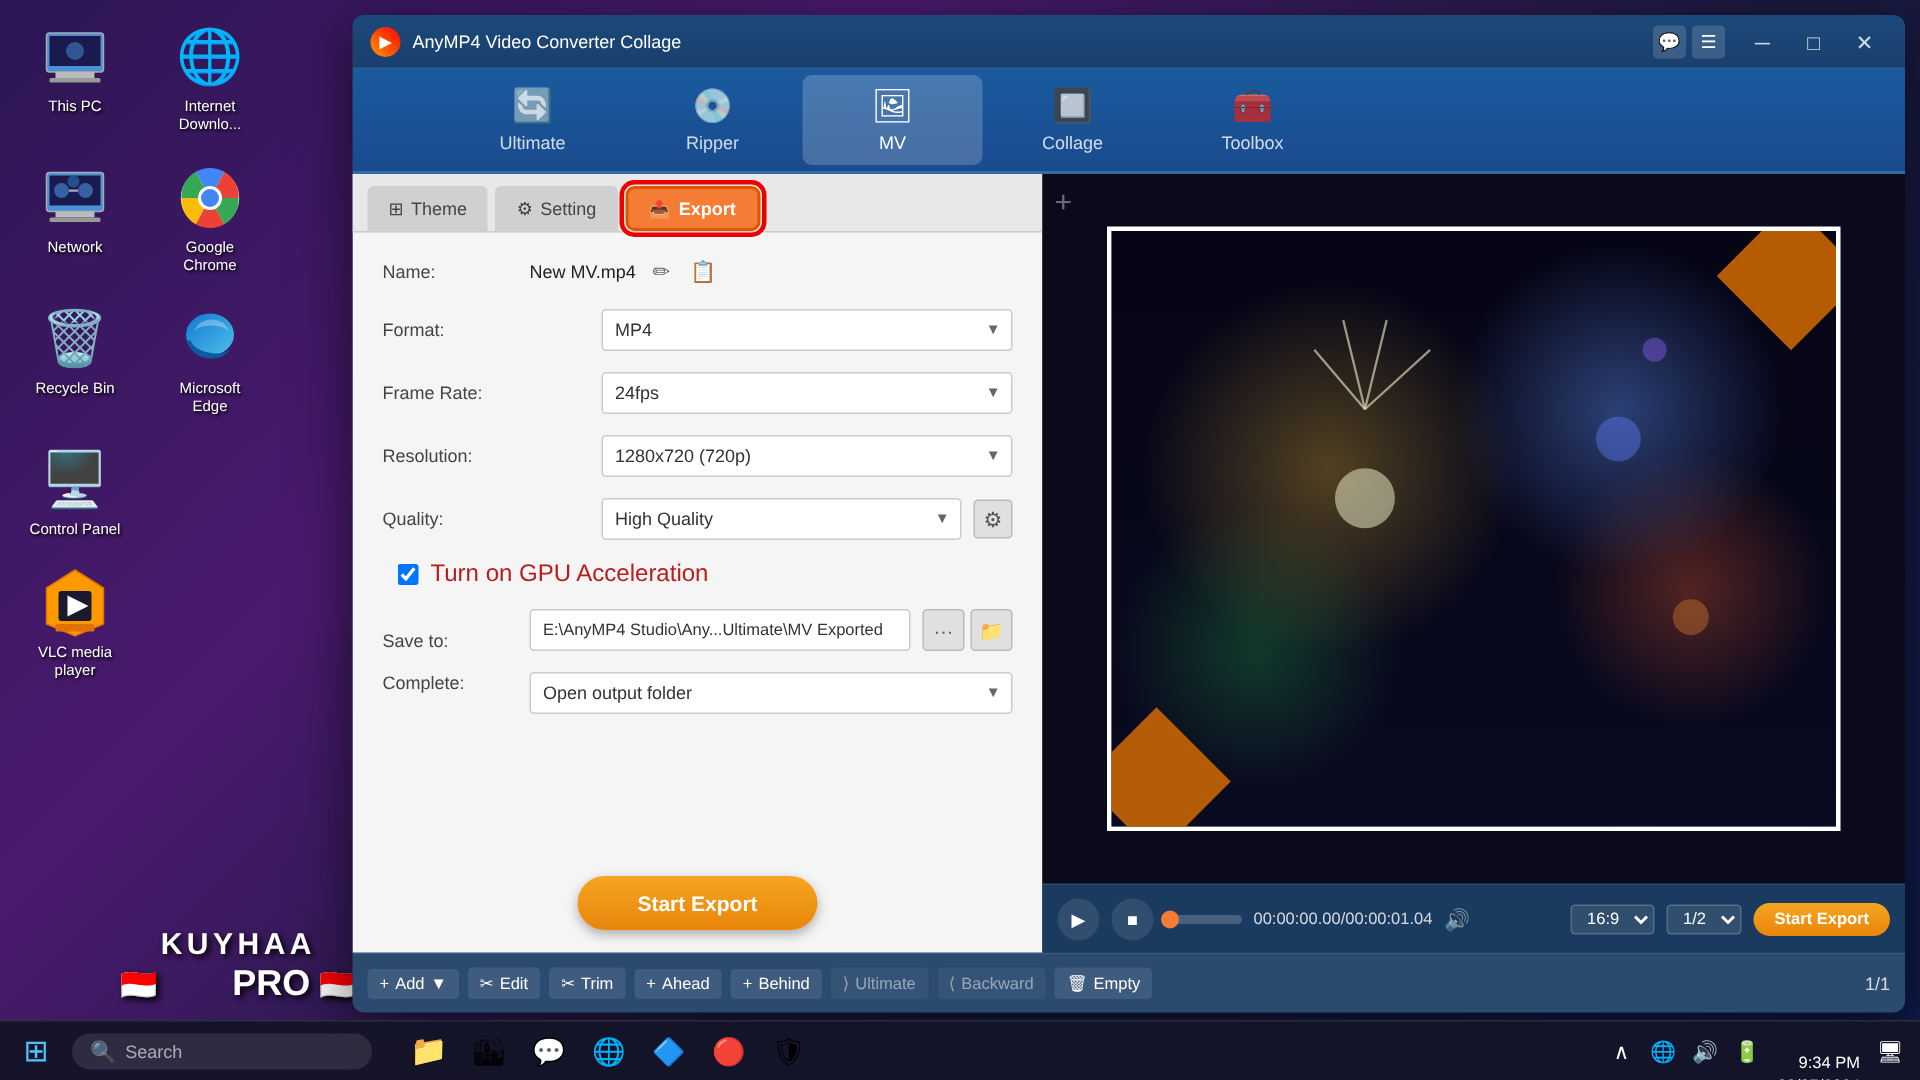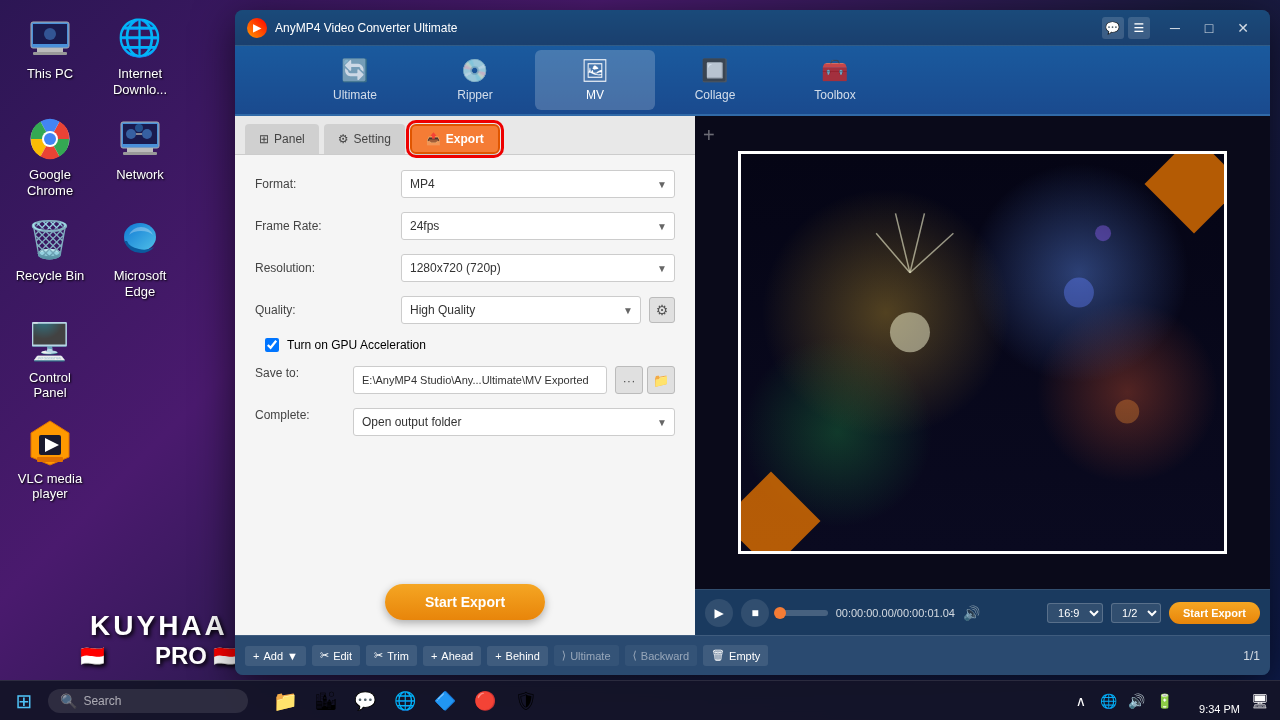--- a/index.html
+++ b/index.html
@@ -40,21 +40,21 @@
       width: 48px;
       height: 48px;
       display: flex;
       align-items: center;
       justify-content: center;
       font-size: 32px;
       margin-bottom: 4px;
     }
     .desktop-icon .icon-label {
       color: white;
-      font-size: 13px;
+      font-size: 10px;
       text-align: center;
       text-shadow: 1px 1px 2px #000;
       line-height: 1.2;
     }
 
     
     .watermark {
       position: absolute;
       bottom: 50px;
       left: 80px;
@@ -376,26 +376,26 @@
       gap: 8px;
       margin-bottom: 14px;
       padding-left: 10px;
     }
     .checkbox-row input[type=checkbox] {
       width: 14px;
       height: 14px;
       cursor: pointer;
     }
     .checkbox-label {
-      font-size: 12px;
-      color: #000000;
+      font-size: 16px;
+      color: #b91c1c;
     }
     .save-to-row {
       display: flex;
-      align-items: flex-start;
+      align-items: flex-end;
       margin-bottom: 14px;
       gap: 8px;
     }
     .save-to-label {
       width: 90px;
       font-size: 12px;
       color: #444;
       flex-shrink: 0;
     }
     .save-to-input {
@@ -634,52 +634,52 @@
       </div>
       <div class="icon-label">This PC</div>
     </div>
     <div class="desktop-icon">
       <div class="icon-img" style="font-size:36px;">🌐</div>
       <div class="icon-label">Internet<br>Downlo...</div>
     </div>
   </div>
 
   <div style="display:flex; gap:10px;">
-    <div class="desktop-icon">
-      <div class="icon-img">
-        <svg width="42" height="42" viewBox="0 0 42 42">
-          <circle cx="21" cy="21" r="19" fill="#fff"></circle>
-          <circle cx="21" cy="21" r="19" fill="none" stroke="#ddd" stroke-width="1"></circle>
-
-          <path d="M21 21 L40 21 A19 19 0 0 0 30.5 3.5 Z" fill="#ea4335"></path>
-          <path d="M21 21 L30.5 3.5 A19 19 0 0 0 11.5 3.5 Z" fill="#4285f4"></path>
-          <path d="M21 21 L11.5 3.5 A19 19 0 0 0 2 21 Z" fill="#34a853"></path>
-          <path d="M21 21 L2 21 A19 19 0 0 0 11.5 38.5 Z" fill="#fbbc05"></path>
-          <path d="M21 21 L11.5 38.5 A19 19 0 0 0 30.5 38.5 Z" fill="#ea4335"></path>
-          <path d="M21 21 L30.5 38.5 A19 19 0 0 0 40 21 Z" fill="#34a853"></path>
-          <circle cx="21" cy="21" r="8" fill="#fff"></circle>
-          <circle cx="21" cy="21" r="6" fill="#4285f4"></circle>
-        </svg>
-      </div>
-      <div class="icon-label">Google<br>Chrome</div>
-    </div>
     <div class="desktop-icon">
       <div class="icon-img">
         <svg width="42" height="38" viewBox="0 0 42 38">
           <rect x="2" y="2" width="38" height="26" rx="2" fill="#4a90d9" stroke="#aaa" stroke-width="1"></rect>
           <rect x="4" y="4" width="34" height="20" fill="#1a1a4e"></rect>
           <rect x="8" y="28" width="26" height="4" fill="#bbb"></rect>
           <rect x="4" y="32" width="34" height="3" rx="1" fill="#999"></rect>
           <circle cx="12" cy="14" r="5" fill="#4a90d9" opacity="0.6"></circle>
           <circle cx="28" cy="14" r="5" fill="#4a90d9" opacity="0.6"></circle>
           <line x1="17" y1="14" x2="23" y2="14" stroke="#aaa" stroke-width="1.5"></line>
           <circle cx="20" cy="8" r="4" fill="#2a6aaa" opacity="0.7"></circle>
         </svg>
       </div>
       <div class="icon-label">Network</div>
+    </div>
+    <div class="desktop-icon">
+      <div class="icon-img">
+        <svg width="42" height="42" viewBox="0 0 42 42">
+          <circle cx="21" cy="21" r="19" fill="#fff"></circle>
+          <circle cx="21" cy="21" r="19" fill="none" stroke="#ddd" stroke-width="1"></circle>
+
+          <path d="M21 21 L40 21 A19 19 0 0 0 30.5 3.5 Z" fill="#ea4335"></path>
+          <path d="M21 21 L30.5 3.5 A19 19 0 0 0 11.5 3.5 Z" fill="#4285f4"></path>
+          <path d="M21 21 L11.5 3.5 A19 19 0 0 0 2 21 Z" fill="#34a853"></path>
+          <path d="M21 21 L2 21 A19 19 0 0 0 11.5 38.5 Z" fill="#fbbc05"></path>
+          <path d="M21 21 L11.5 38.5 A19 19 0 0 0 30.5 38.5 Z" fill="#ea4335"></path>
+          <path d="M21 21 L30.5 38.5 A19 19 0 0 0 40 21 Z" fill="#34a853"></path>
+          <circle cx="21" cy="21" r="8" fill="#fff"></circle>
+          <circle cx="21" cy="21" r="6" fill="#4285f4"></circle>
+        </svg>
+      </div>
+      <div class="icon-label">Google<br>Chrome</div>
     </div>
   </div>
 
   <div style="display:flex; gap:10px;">
     <div class="desktop-icon">
       <div class="icon-img" style="font-size:36px;">🗑️</div>
       <div class="icon-label">Recycle Bin</div>
     </div>
     <div class="desktop-icon">
       <div class="icon-img">
@@ -715,33 +715,33 @@
           <polygon points="16,19 30,26 16,33" fill="white"></polygon>
           <rect x="8" y="38" width="26" height="5" rx="1" fill="#e07000"></rect>
         </svg>
       </div>
       <div class="icon-label">VLC media<br>player</div>
     </div>
   </div>
 </div>
 
 <div class="watermark">
-  <div style="font-size:28px; letter-spacing:3px;">KUYHAA</div>
+  <div style="font-size:20px; letter-spacing:3px;">KUYHAA</div>
   <div style="display:flex; align-items:center; gap:6px; justify-content:center;">
     <span style="font-size:20px;">🇮🇩</span>
     <span style="font-size:24px;margin-left:44px;">PRO</span>
     <span style="font-size:20px;">🇮🇩</span>
   </div>
 </div>
 
 <div class="app-window">
 
   <div class="title-bar">
     <div class="title-bar-logo">▶</div>
-    <div class="title-bar-title">AnyMP4 Video Converter Ultimate</div>
+    <div class="title-bar-title">AnyMP4 Video Converter Collage</div>
     <div style="margin-left:auto; display:flex; gap:4px; margin-right:10px;">
       <div style="width:22px;height:22px;background:rgba(255,255,255,0.15);border-radius:3px;display:flex;align-items:center;justify-content:center;color:white;font-size:12px;cursor:pointer;">💬</div>
       <div style="width:22px;height:22px;background:rgba(255,255,255,0.15);border-radius:3px;display:flex;align-items:center;justify-content:center;color:white;font-size:12px;cursor:pointer;">☰</div>
     </div>
     <div class="title-bar-controls">
       <button class="title-btn">─</button>
       <button class="title-btn">□</button>
       <button class="title-btn close">✕</button>
     </div>
   </div>
@@ -769,35 +769,43 @@
     </div>
   </div>
 
   <div class="main-content">
 
     <div class="left-panel">
 
       <div class="sub-tabs">
         <div class="sub-tab">
           <span>⊞</span>
-          <span>Panel</span>
+          <span>Theme</span>
         </div>
         <div class="sub-tab">
           <span>⚙</span>
           <span>Setting</span>
         </div>
         <div class="sub-tab export-tab" style="position:relative;">
           <div class="export-highlight"></div>
           <span>📤</span>
           <span>Export</span>
         </div>
       </div>
 
       <div class="form-area">
 
+        <div class="form-row">
+          <div class="form-label">Name:</div>
+          <div class="form-value">
+            <span class="name-value">New MV.mp4</span>
+            <div class="icon-btn">✏</div>
+            <div class="icon-btn">📋</div>
+          </div>
+        </div>
 
         <div class="form-row">
           <div class="form-label">Format:</div>
           <div class="select-wrapper">
             <select>
               <option>MP4</option>
               <option>AVI</option>
               <option>MOV</option>
               <option>MKV</option>
             </select>

